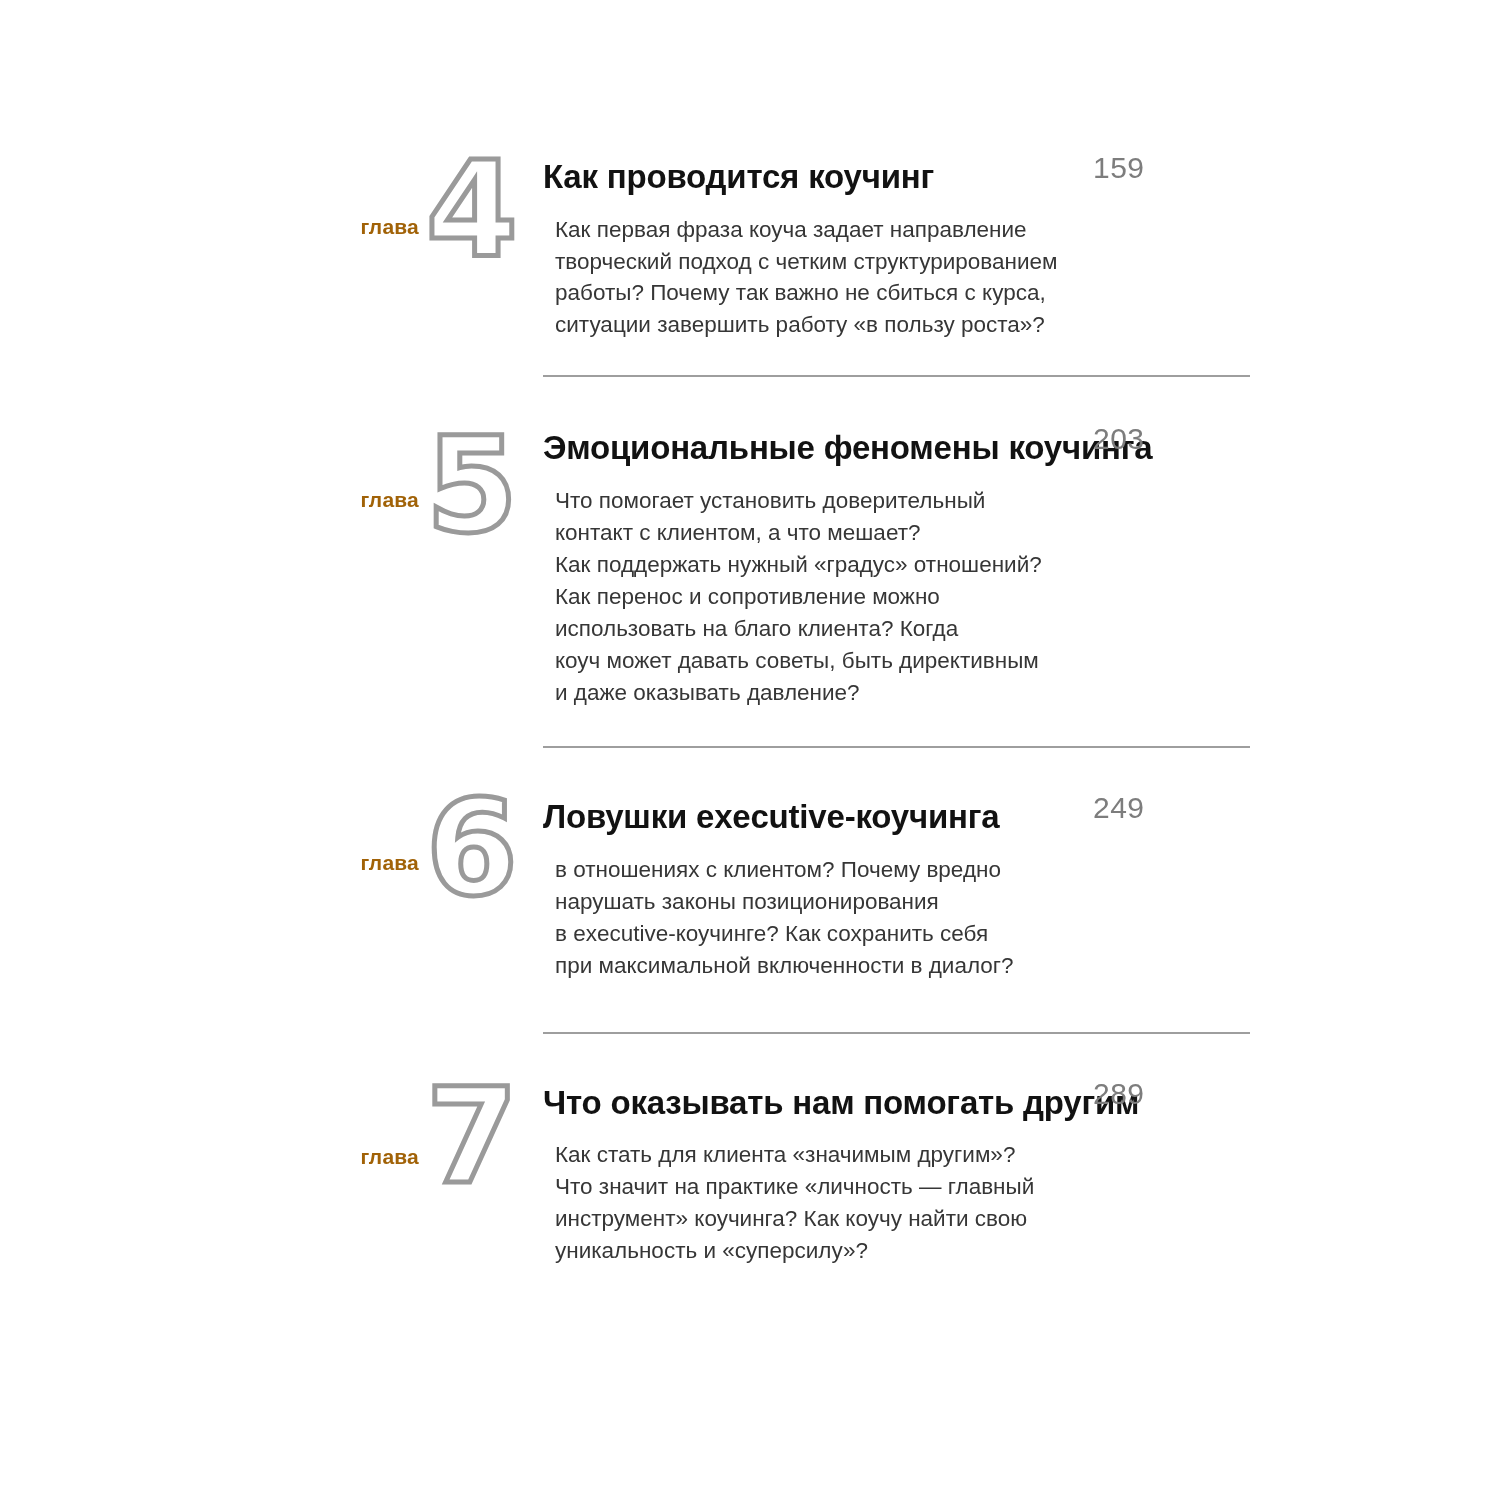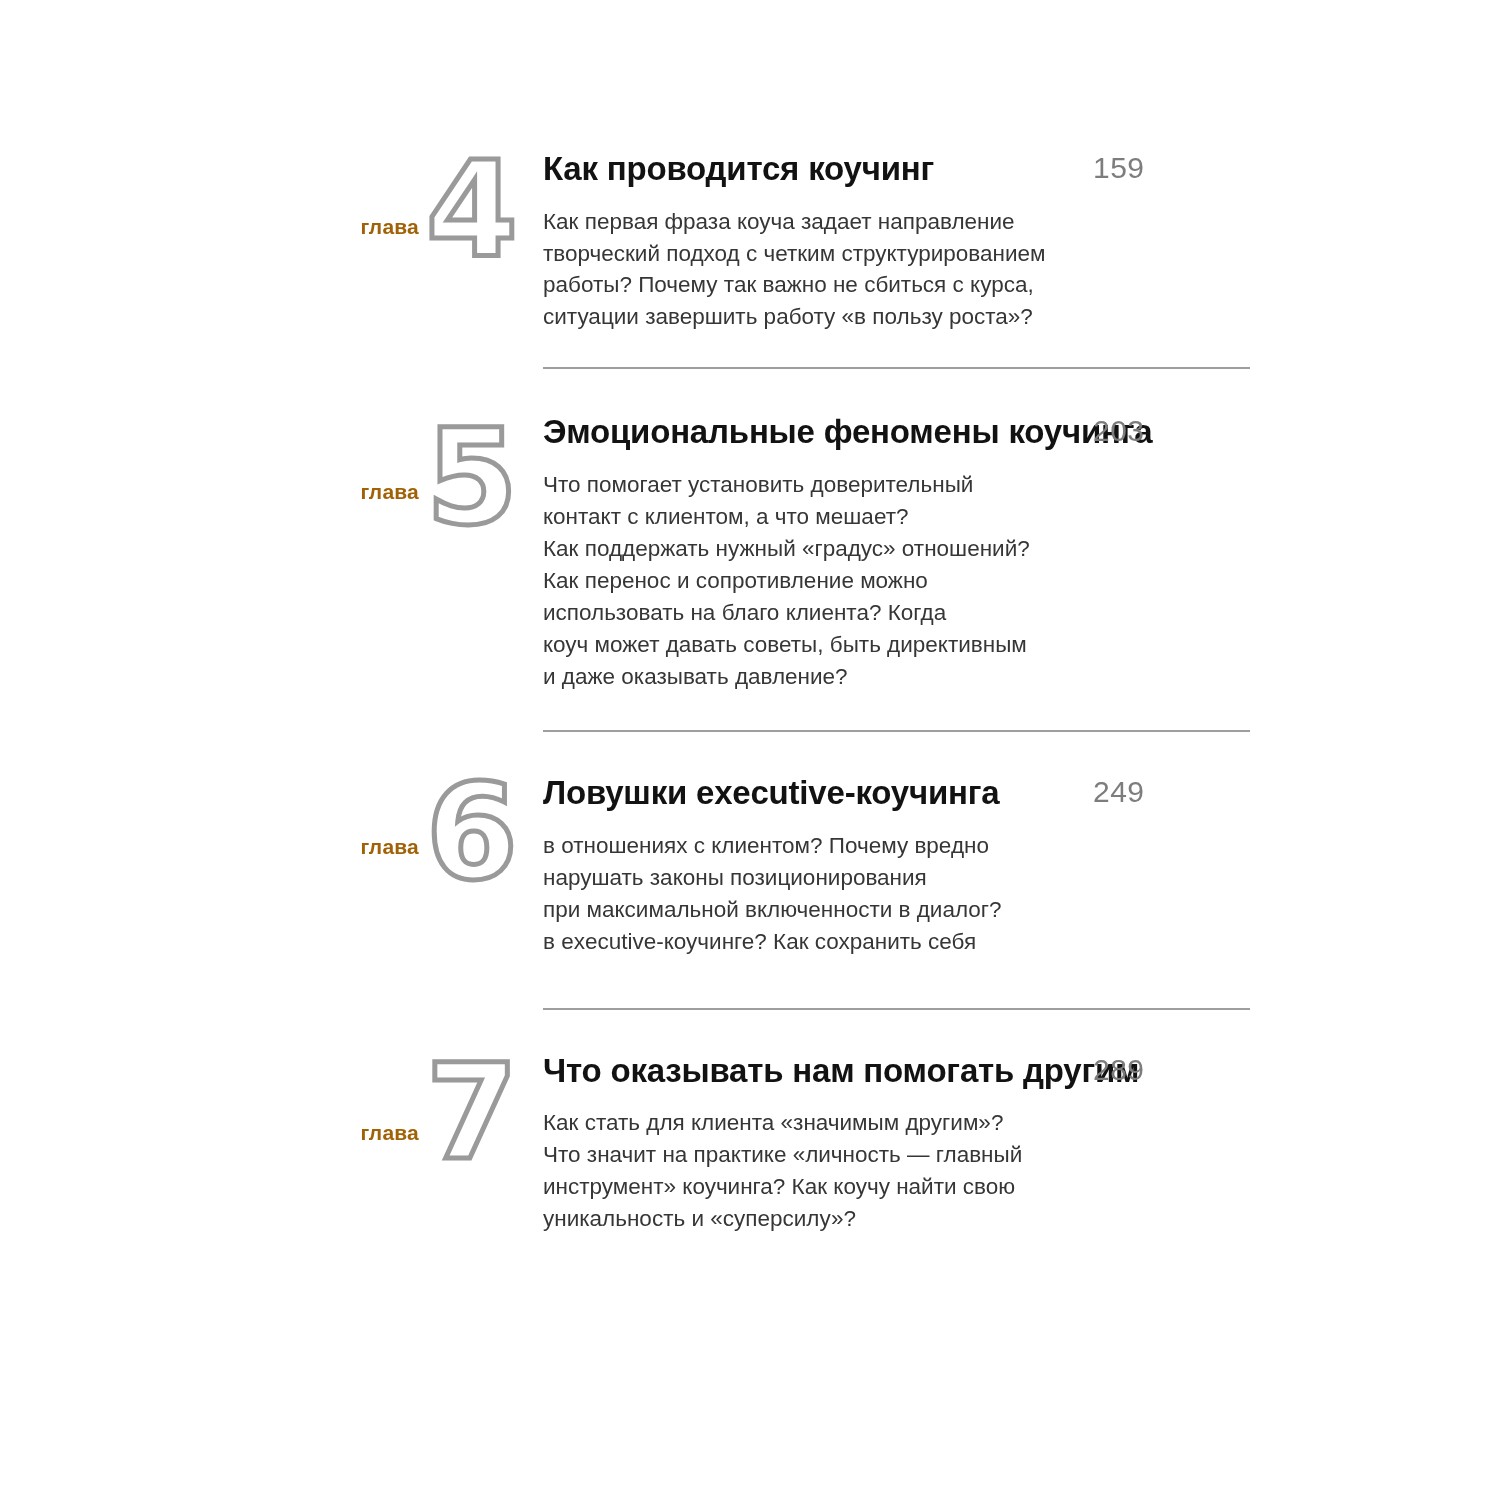--- a/index.html
+++ b/index.html
@@ -84,33 +84,33 @@
     padding-right: 250px;
     position: relative;
   }
 
   .chapter-title {
     font-size: 33px;
     font-weight: 700;
     line-height: 1.26;
     color: #121212;
     letter-spacing: -0.2px;
-    margin: 0 0 16px 0;
+    margin: 8px 0 16px 0;
     max-width: 640px;
   }
 
   .chapter-desc {
     font-size: 22.5px;
     font-weight: 400;
     line-height: 1.42;
     color: #363636;
     margin: 0;
     max-width: 600px;
   }
-  .chapter-desc .ln { display: block; white-space: pre; }
+  .chapter-desc .ln { display: block; white-space: pre; margin-left: 12px; }
 
   .page-num {
     position: absolute;
     left: 550px;
     top: 2px;
     font-size: 30px;
     color: #7d7d7d;
     font-weight: 400;
     letter-spacing: 0.5px;
     line-height: 1.2;
@@ -209,22 +209,22 @@
       <div class="entry-inner">
         <div class="gutter">
           <span class="chapter-word">глава</span>
           <span class="chapter-num">6</span>
         </div>
         <div class="main-col">
           <h2 class="chapter-title">Ловушки executive-коучинга</h2>
           <p class="chapter-desc">
             <span class="ln">в отношениях с клиентом? Почему вредно</span>
             <span class="ln">нарушать законы позиционирования</span>
+            <span class="ln">в executive-коучинге? Как сохранить себя</span>
             <span class="ln">при максимальной включенности в диалог?</span>
-            <span class="ln">в executive-коучинге? Как сохранить себя</span>
           </p>
           <span class="page-num">249</span>
         </div>
       </div>
     </section>
 
     <div class="sp-c"></div>
     <div class="divider"></div>
 
     <section class="entry entry-ch7">

